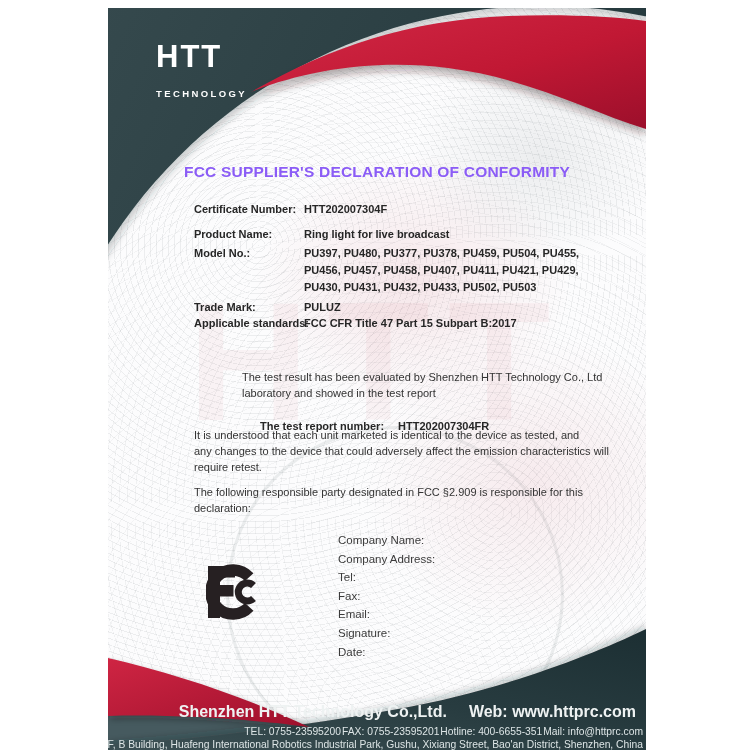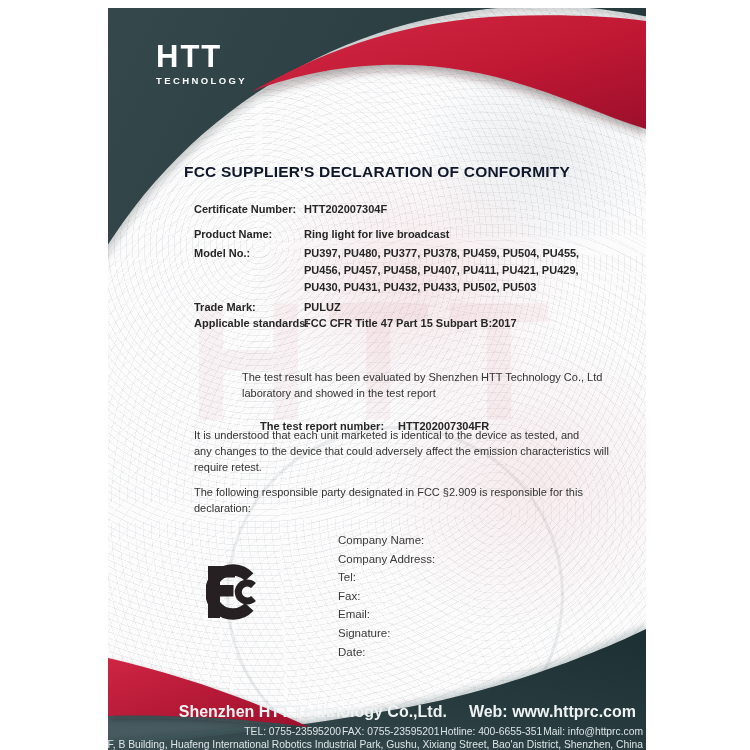--- a/index.html
+++ b/index.html
@@ -24,24 +24,24 @@
   .wm-blob1{left:140px;top:140px;width:330px;height:270px;background:radial-gradient(ellipse at center, rgba(214,120,132,.16), transparent 68%);}
   .wm-blob2{left:250px;top:320px;width:350px;height:310px;background:radial-gradient(ellipse at center, rgba(205,95,110,.11), transparent 68%);}
   .wm-blob3{left:300px;top:40px;width:260px;height:220px;background:radial-gradient(ellipse at center, rgba(120,132,136,.12), transparent 68%);}
   .wm-htt{left:40px;top:270px;width:460px;text-align:center;font-size:168px;font-weight:bold;
     letter-spacing:18px;color:rgba(198,92,104,.06);line-height:1;}
   svg.decor{position:absolute;left:0;z-index:1;display:block;}
   .content{position:absolute;inset:0;z-index:2;}
 
   .htt-logo{position:absolute;left:48px;top:33px;color:#ffffff;z-index:2;}
   .htt-logo .t1{font-size:31px;font-weight:bold;letter-spacing:2px;line-height:1;}
-  .htt-logo .t2{font-size:9.5px;font-weight:bold;letter-spacing:2.4px;margin-top:3px;}
+  .htt-logo .t2{font-size:9.5px;font-weight:bold;letter-spacing:2.4px;margin-top:16px;}
 
   .doc-title{position:absolute;left:0;top:155px;width:100%;text-align:center;
-    font-size:15.5px;font-weight:bold;color:#0f172a;letter-spacing:.2px;}
+    font-size:15.5px;font-weight:bold;color:#8b5cf6;letter-spacing:.2px;}
 
   .frow{position:absolute;left:86px;width:440px;font-size:11px;color:#262626;}
   .frow .lbl{position:absolute;left:0;top:0;font-weight:bold;white-space:nowrap;}
   .frow .val{position:absolute;left:110px;top:0;font-weight:bold;white-space:nowrap;}
   .para{position:absolute;left:86px;width:448px;font-size:11px;color:#333333;line-height:16px;}
   .para div{white-space:nowrap;}
   .report-line{position:absolute;left:152px;top:412px;font-size:11px;font-weight:bold;color:#262626;white-space:nowrap;}
   .report-line .gap{display:inline-block;width:14px;}
 
   .resp-fields{position:absolute;left:230px;top:523px;font-size:11.5px;color:#3a3a3a;line-height:18.6px;}

